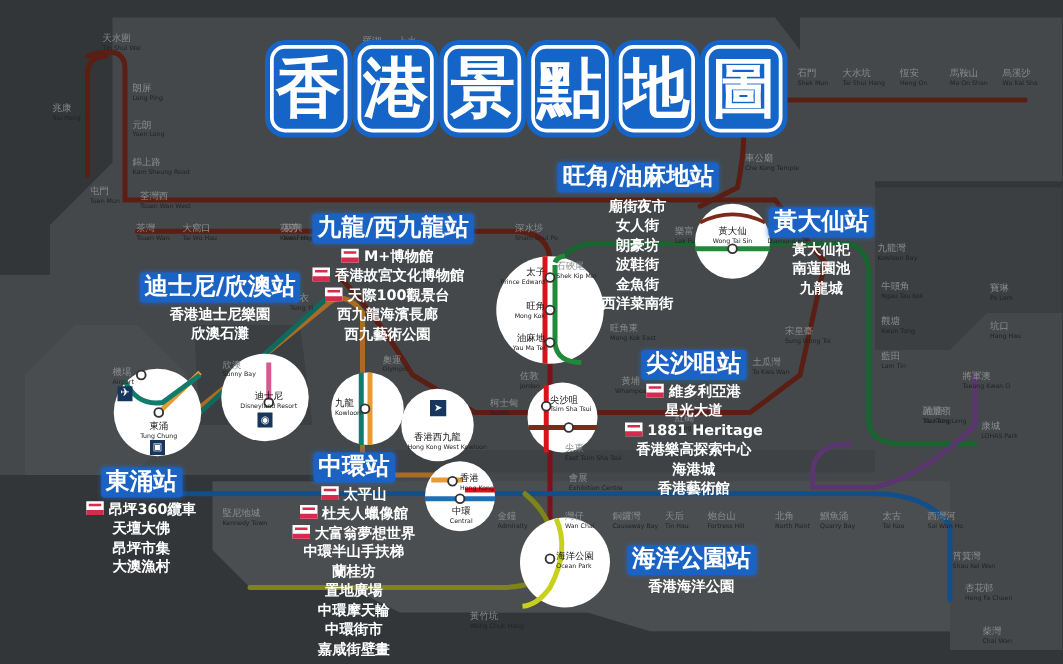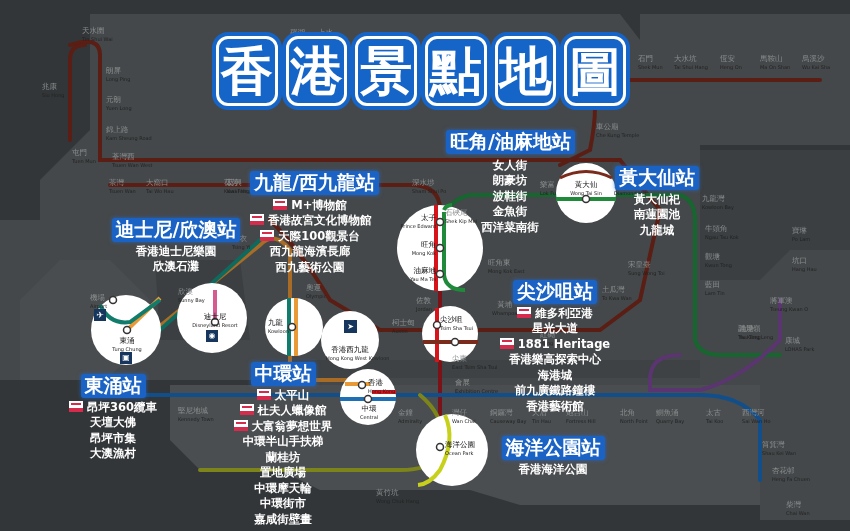--- a/index.html
+++ b/index.html
@@ -183,20 +183,21 @@
   <div class="ch">港</div>
   <div class="ch">景</div>
   <div class="ch">點</div>
   <div class="ch">地</div>
   <div class="ch">圖</div>
 </div>
 
 <div class="sec center" style="left:446px;top:130px;width:128px;">
   <div class="sec-title">旺角/油麻地站</div>
   <div style="margin-top:4px;">
+    <div class="attr"><span>廟街夜市</span></div>
     <div class="attr"><span>女人街</span></div>
     <div class="attr"><span>朗豪坊</span></div>
     <div class="attr"><span>波鞋街</span></div>
     <div class="attr"><span>金魚街</span></div>
     <div class="attr"><span>西洋菜南街</span></div>
   </div>
 </div>
 
 <div class="sec center" style="left:612px;top:166px;width:90px;">
   <div class="sec-title">黃大仙站</div>
@@ -227,21 +228,20 @@
 </div>
 
 <div class="sec center" style="left:495px;top:280px;width:120px;">
   <div class="sec-title">尖沙咀站</div>
   <div style="margin-top:2px;">
     <div class="attr"><span class="badge"></span><span>維多利亞港</span></div>
     <div class="attr"><span>星光大道</span></div>
     <div class="attr"><span class="badge"></span><span>1881 Heritage</span></div>
     <div class="attr"><span>香港樂高探索中心</span></div>
     <div class="attr"><span>海港城</span></div>
-    <div class="attr"><span>前九廣鐵路鐘樓</span></div>
     <div class="attr"><span>香港藝術館</span></div>
   </div>
 </div>
 
 <div class="sec center" style="left:68px;top:374px;width:90px;">
   <div class="sec-title">東涌站</div>
   <div style="margin-top:2px;">
     <div class="attr"><span class="badge"></span><span>昂坪360纜車</span></div>
     <div class="attr"><span>天壇大佛</span></div>
     <div class="attr"><span>昂坪市集</span></div>

